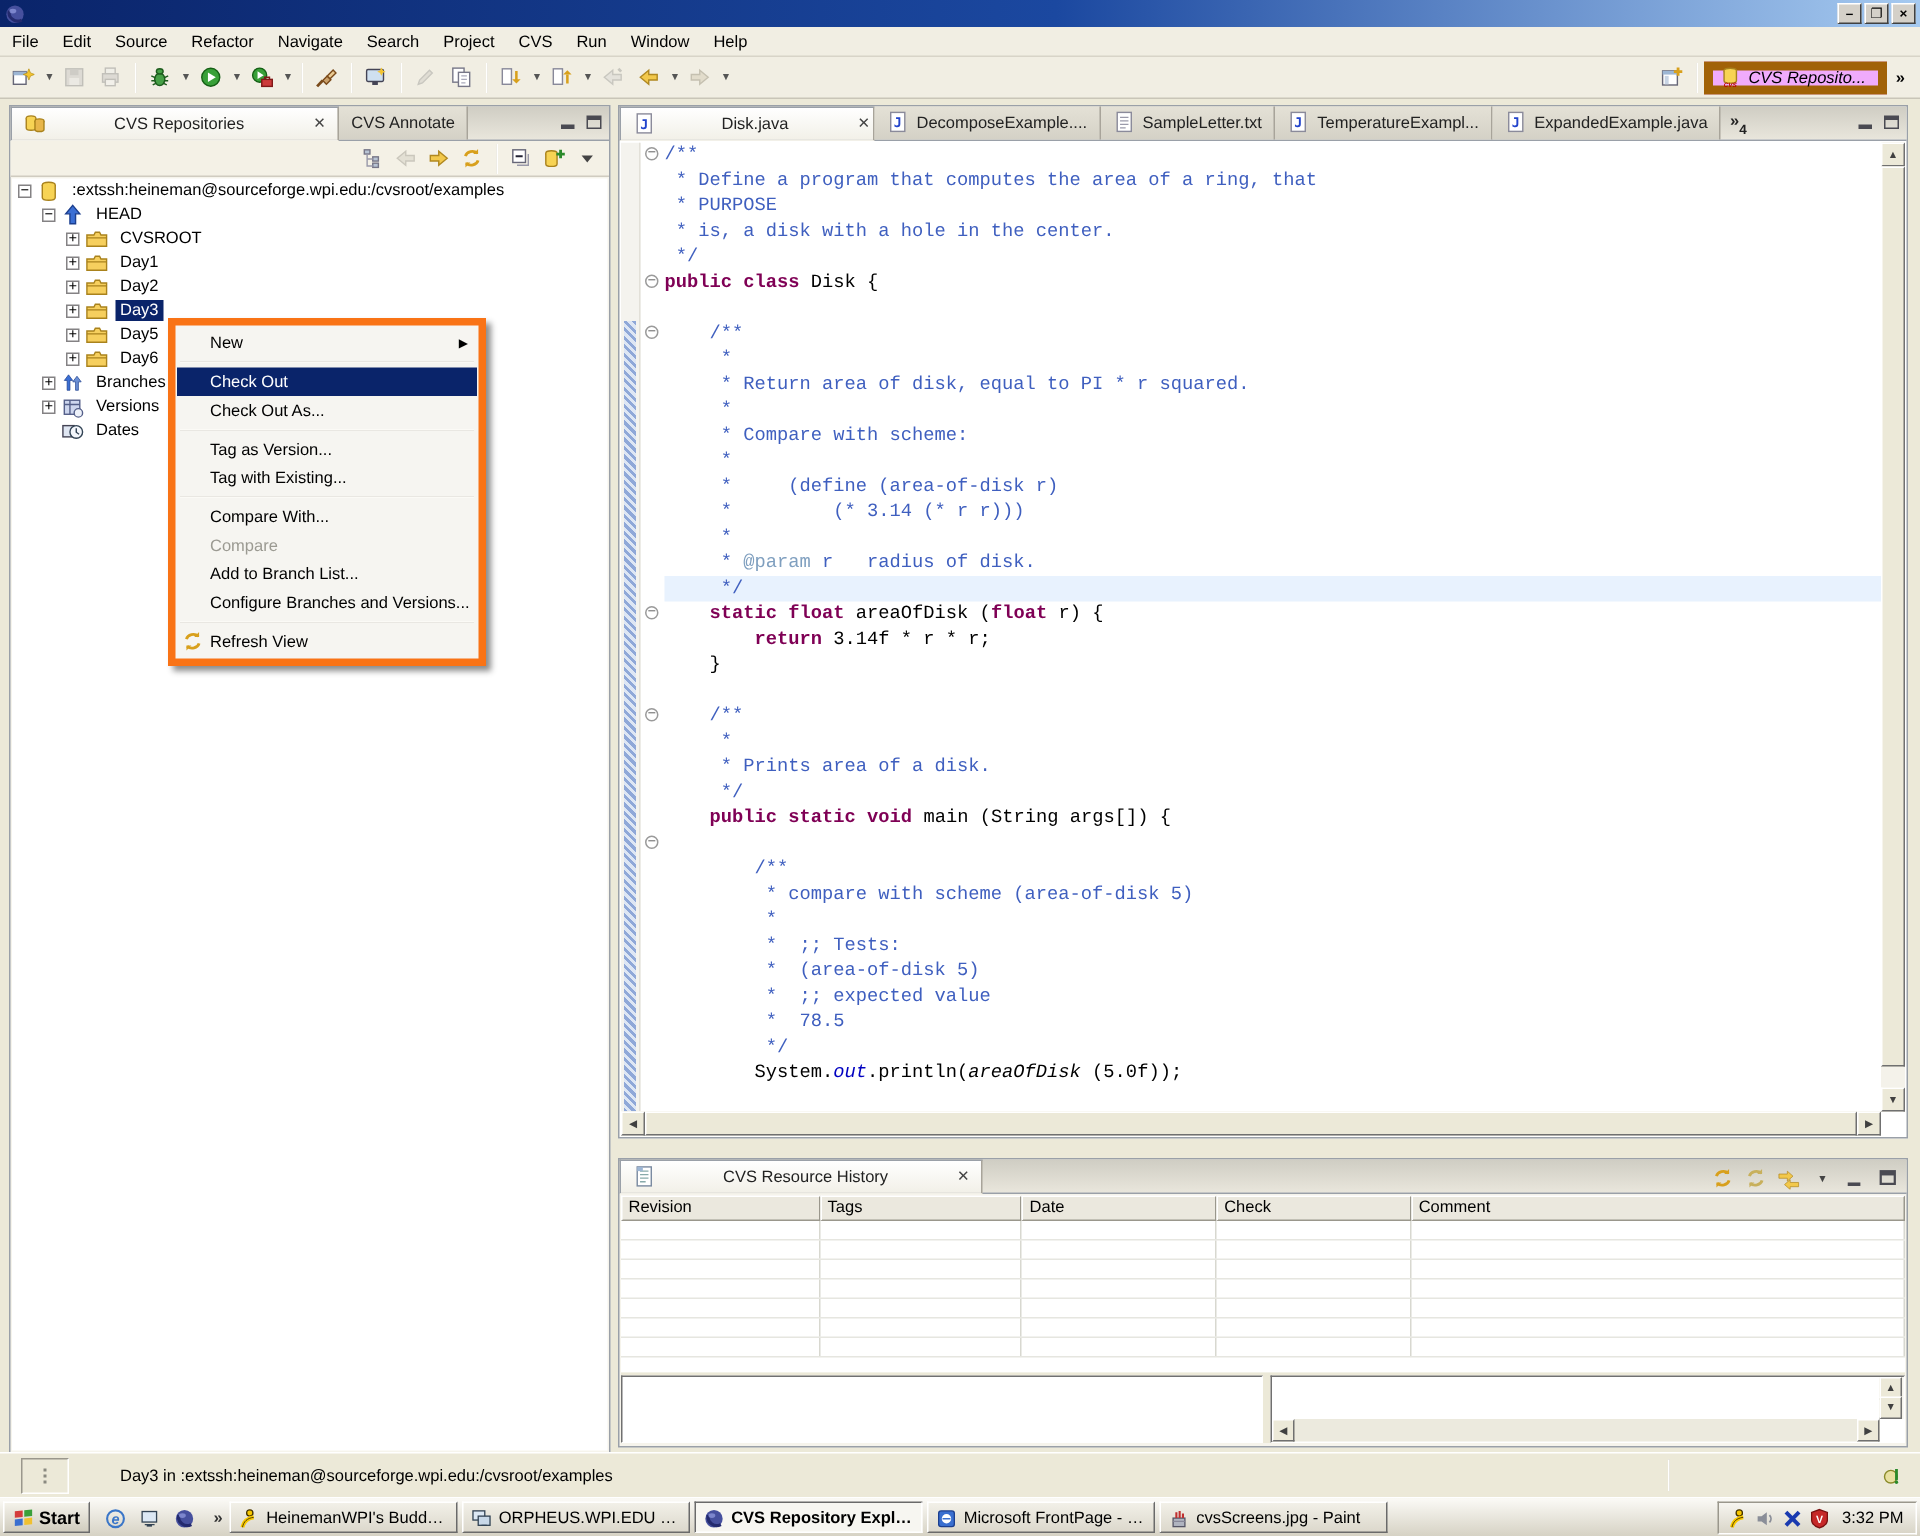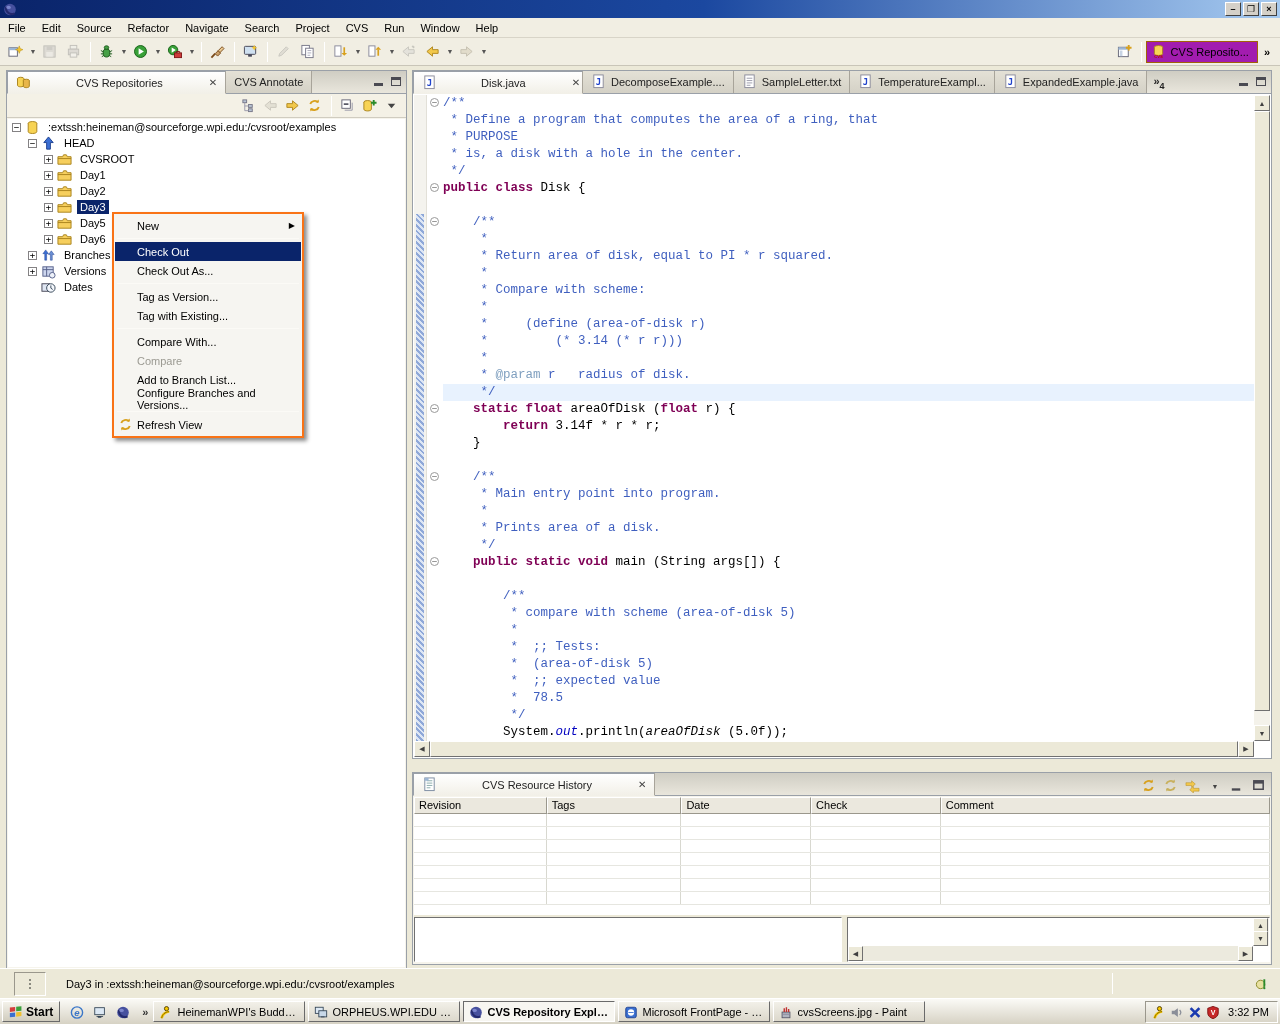--- a/index.html
+++ b/index.html
@@ -22,22 +22,22 @@
   .menuitem { padding:18px 8px; color:#000; }
 
   .toolbar { position:absolute; left:0; top:38px; width:1280px; height:28px;
     background:#f1eee3; border-bottom:1px solid #c9c5b8; display:flex; align-items:center; padding:0 4px; }
   .tb-sep { width:1px; height:20px; background:#c3bfae; border-right:1px solid #fff; margin:0 4px; }
   .tb-btn { width:24px; height:24px; display:flex; align-items:center; justify-content:center; }
   .tb-btn.dis { opacity:.45; filter:grayscale(80%); }
   .dd-arrow { width:10px; height:24px; display:flex; align-items:center; justify-content:center;
     color:#555; font-size:7px; }
   .persp-bar { margin-left:auto; display:flex; align-items:center; }
-  .persp-btn { display:flex; align-items:center; gap:4px; background:#a21caf;
-    border:1px solid #a16207; padding:2px 8px 2px 4px; height:22px; font-size:11px; }
+  .persp-btn { display:flex; align-items:center; gap:4px; background:#f0abfc;
+    border:6px solid #a16207; padding:2px 8px 2px 4px; height:22px; font-size:11px;font-style:italic; }
   .persp-chев { font-weight:bold; padding:0 6px; }
 
   
   .view { position:absolute; background:#f6f4ec; border:1px solid #9aa0a8; }
   .tabrow { height:23px; display:flex; align-items:flex-end;
     background:linear-gradient(#cfcdc3,#e9e6dc); border-bottom:1px solid #9aa0a8; position:relative; }
   .tab { height:22px; display:flex; align-items:center; gap:4px; padding:0 8px;
     border-right:1px solid #a8a49a; color:#222; background:linear-gradient(#e4e1d6,#d4d1c6); }
   .tab.active { background:linear-gradient(#ffffff,#f2f0e8); height:23px;
     border-top:1px solid #9aa0a8; border-left:1px solid #9aa0a8; margin-bottom:-1px;
@@ -58,22 +58,22 @@
   .trow { height:16px; display:flex; align-items:center; white-space:nowrap; }
   .expander { width:9px; height:9px; border:1px solid #848284; background:#fff; color:#000;
     font-size:9px; line-height:7px; text-align:center; font-family:"DejaVu Sans Mono",monospace;
     flex:0 0 9px; margin-right:4px; }
   .exp-none { width:9px; flex:0 0 9px; margin-right:4px; border:none; background:transparent; }
   .ticon { width:16px; height:15px; margin-right:4px; flex:0 0 16px; }
   .tlabel { padding:1px 3px; color:#000; }
   .tlabel.sel { background:#0a246a; color:#fff; }
 
   
-  #ctxMenu { position:absolute; left:112px; top:212px; width:192px; z-index:50;
-    background:#f6f5f1; border:2px solid #f97316; box-shadow:3px 3px 4px rgba(0,0,0,.45);
+  #ctxMenu { position:absolute; left:112px; top:212px; width:212px; z-index:50;
+    background:#f6f5f1; border:5px solid #f97316; box-shadow:3px 3px 4px rgba(0,0,0,.45);
     padding:2px 1px; }
   .mi { height:19px; display:flex; align-items:center; padding-left:22px; position:relative; color:#000; }
   .mi .sub { position:absolute; right:6px; font-size:8px; }
   .mi.hl { background:#0a246a; color:#fff; }
   .mi.dis { color:#9b9a92; }
   .mi .mi-icon { position:absolute; left:3px; width:16px; height:16px; }
   .msep { height:1px; background:#b8b6ac; border-bottom:1px solid #fbfaf6; margin:3px 2px; }
 
   
   #editorRegion { position:absolute; left:412px; top:70px; width:860px; height:689px;
@@ -131,21 +131,21 @@
   #paneRight .inner-h { position:absolute; left:0; right:16px; bottom:0; height:15px; background:#eceade; }
   #paneRight .inner-v { position:absolute; right:0; top:0; bottom:15px; width:16px; background:#f4f2ea; }
 
   
   .statusbar { position:absolute; left:0; top:968px; width:1280px; height:30px;
     background:#ece9d8; border-top:1px solid #fff; display:flex; align-items:center; }
   .fastview-box { width:32px; height:24px; margin-left:14px; border:1px solid;
     border-color:#9a978c #fff #fff #9a978c; display:flex; flex-direction:column;
     align-items:center; justify-content:center; gap:2px; }
   .fv-dot { width:2px; height:2px; background:#8a8a80; }
-  .status-text { margin-left:20px; color:#000; }
+  .status-text { margin-left:34px; color:#000; }
   .status-div { position:absolute; left:1112px; top:4px; bottom:4px; width:1px; background:#b8b4a8;
     border-right:1px solid #fff; }
   .status-icon { position:absolute; right:10px; top:7px; width:16px; height:16px; }
 
   
   .taskbar { position:absolute; left:0; top:998px; width:1280px; height:26px;
     background:linear-gradient(#fbfaf6,#d6d2c4); border-top:1px solid #fff;
     display:flex; align-items:center; padding:0 2px; gap:3px; }
   .startbtn { height:21px; display:flex; align-items:center; gap:3px; padding:0 6px;
     background:linear-gradient(#f4f2ea,#d0ccbe); border:1px solid; border-color:#fff #6a6a6a #6a6a6a #fff;
@@ -637,21 +637,20 @@
           <div class="cline"><span class="tk-c">     *     (define (area-of-disk r)</span></div>
           <div class="cline"><span class="tk-c">     *         (* 3.14 (* r r)))</span></div>
           <div class="cline"><span class="tk-c">     *</span></div>
           <div class="cline"><span class="tk-c">     * </span><span class="tk-t">@param</span><span class="tk-c"> r   radius of disk.</span></div>
           <div class="cline hl"><span class="tk-c">     */</span></div>
           <div class="cline"><span class="tk-d">    </span><span class="tk-k">static</span><span class="tk-d"> </span><span class="tk-k">float</span><span class="tk-d"> areaOfDisk (</span><span class="tk-k">float</span><span class="tk-d"> r) {</span></div>
           <div class="cline"><span class="tk-d">        </span><span class="tk-k">return</span><span class="tk-d"> 3.14f * r * r;</span></div>
           <div class="cline"><span class="tk-d">    }</span></div>
           <div class="cline">&nbsp;</div>
           <div class="cline"><span class="tk-c">    /**</span></div>
-          <div class="cline"><span class="tk-c">     * Main entry point into program.</span></div>
           <div class="cline"><span class="tk-c">     *</span></div>
           <div class="cline"><span class="tk-c">     * Prints area of a disk.</span></div>
           <div class="cline"><span class="tk-c">     */</span></div>
           <div class="cline"><span class="tk-d">    </span><span class="tk-k">public</span><span class="tk-d"> </span><span class="tk-k">static</span><span class="tk-d"> </span><span class="tk-k">void</span><span class="tk-d"> main (String args[]) {</span></div>
           <div class="cline">&nbsp;</div>
           <div class="cline"><span class="tk-c">        /**</span></div>
           <div class="cline"><span class="tk-c">         * compare with scheme (area-of-disk 5)</span></div>
           <div class="cline"><span class="tk-c">         *</span></div>
           <div class="cline"><span class="tk-c">         *  ;; Tests:</span></div>
           <div class="cline"><span class="tk-c">         *  (area-of-disk 5)</span></div>

